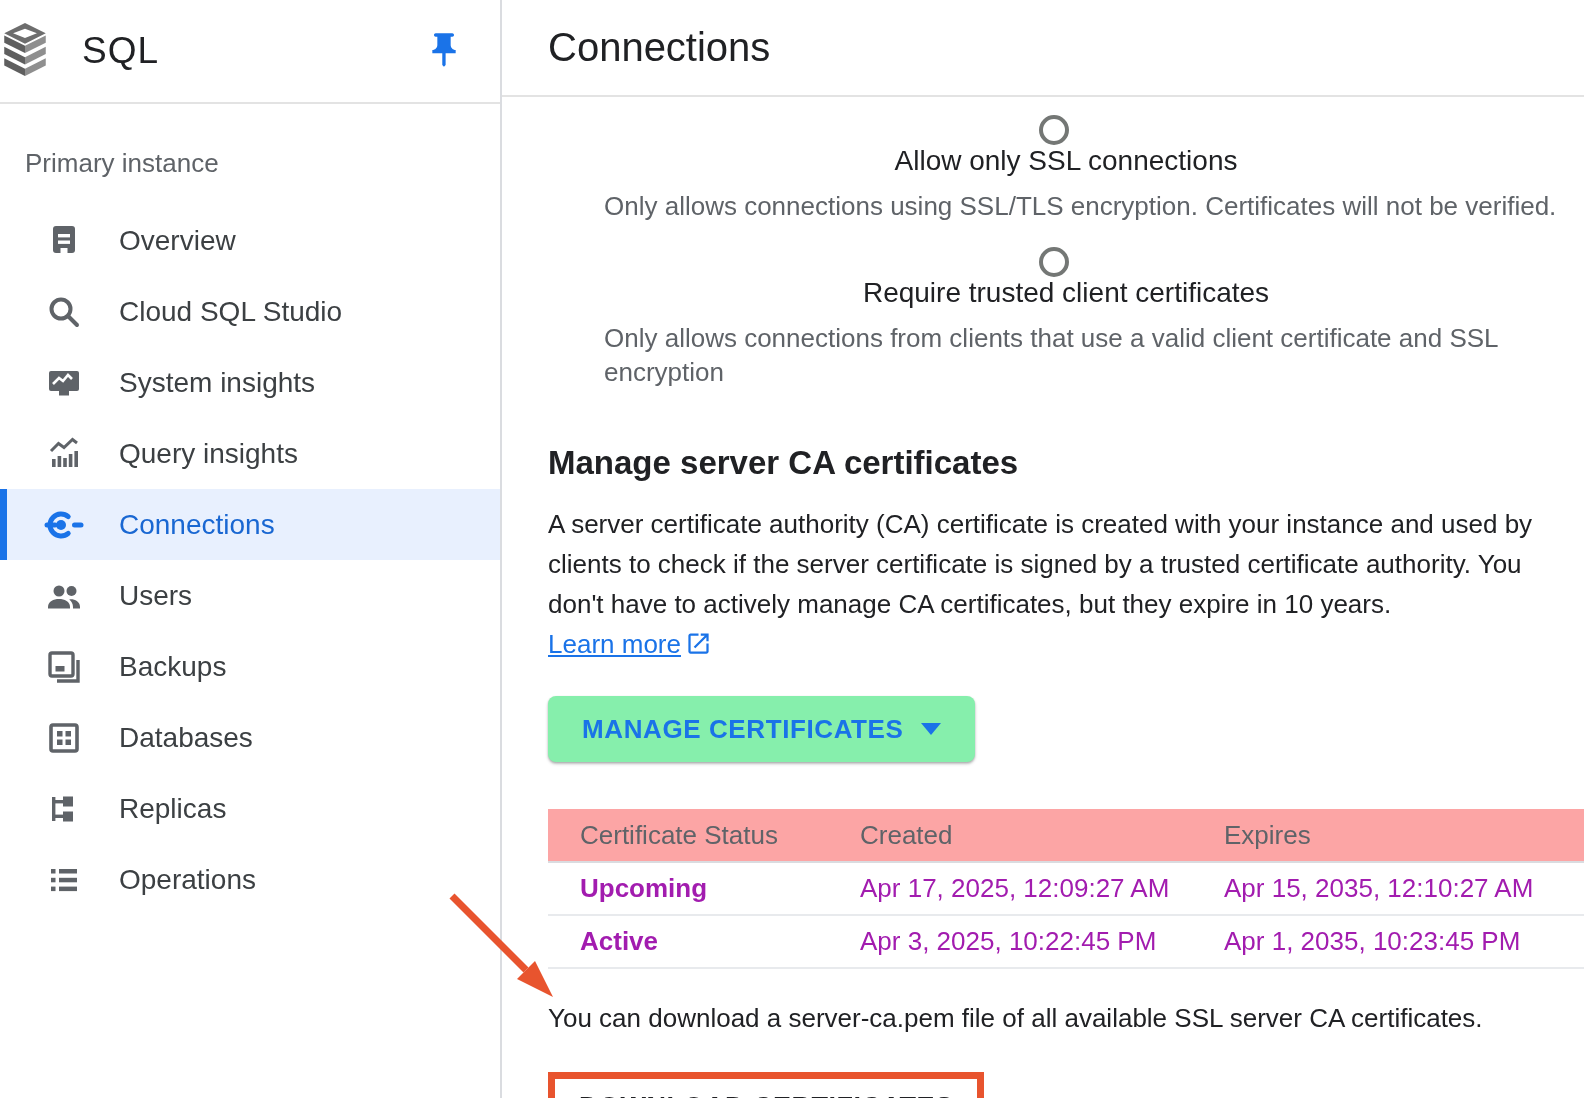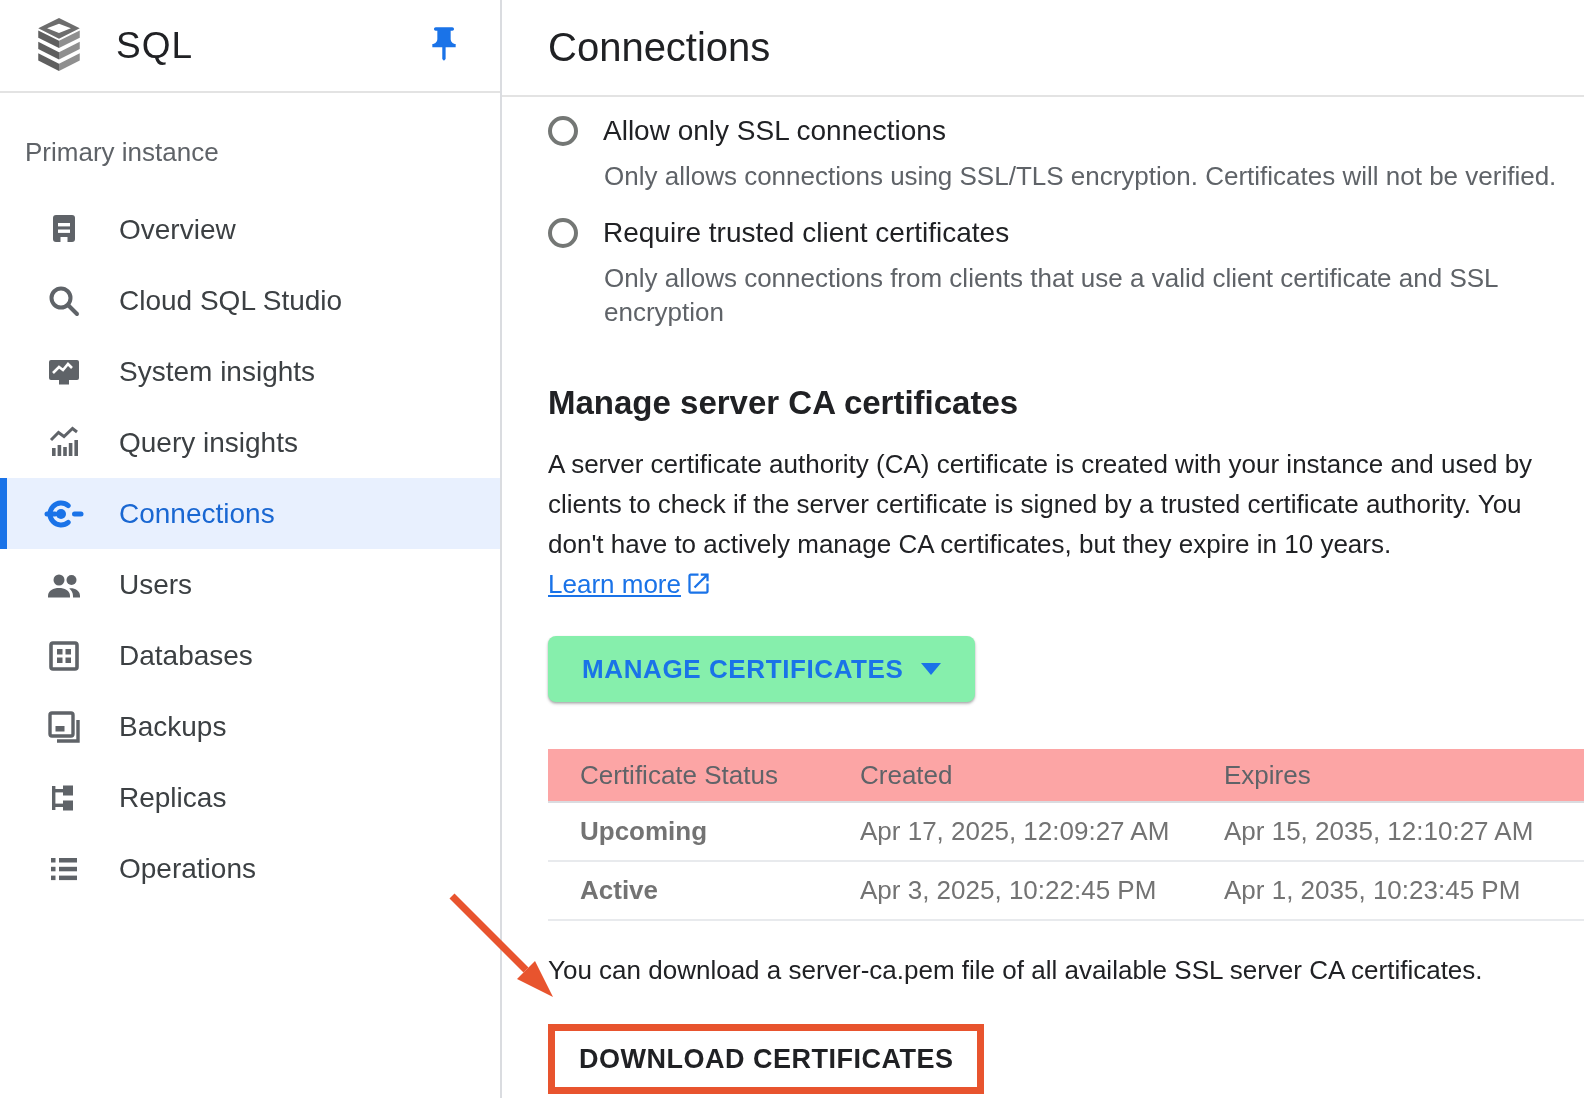--- a/index.html
+++ b/index.html
@@ -8,22 +8,22 @@
     font-family:"Liberation Sans", sans-serif;
     background:#fff; color:#202124;
     display:flex; position:relative; overflow:hidden;
   }
   
   aside {
     width:502px; flex:0 0 502px; height:1098px;
     border-right:2px solid #dadce0;
   }
   .side-header {
-    height:93px; border-bottom:2px solid #e3e3e3;
-    display:flex; align-items:center; padding-left:34px;
+    height:104px; border-bottom:2px solid #e3e3e3;
+    display:flex; align-items:center; 
   }
   .logo { width:50px; height:56px; margin-right:32px; flex:0 0 auto; }
   .product-name { font-size:37px; letter-spacing:1px; color:#202124; font-weight:400; }
   .pin-btn { margin-left:auto; margin-right:36px; background:none; border:none; cursor:pointer; }
   .pin-btn svg { width:40px; height:40px; }
   .section-label { margin:44px 0 0 25px; font-size:26px; color:#5f6368; }
   nav { margin-top:26px; }
   .nav-item {
     height:71px; display:flex; align-items:center;
     border-left:7px solid transparent; padding-left:35px;
@@ -33,21 +33,21 @@
   .nav-item.selected { background:#e8f0fe; border-left-color:#1a73e8; color:#1967d2; }
   
   main { flex:1 1 auto; height:1098px; }
   .main-header {
     height:97px; border-bottom:2px solid #e3e3e3;
     display:flex; align-items:center; padding-left:46px;
   }
   .main-header h1 { font-size:40px; font-weight:400; color:#202124; }
   .content { padding-left:46px; }
   
-  .radio-row { display:flex; align-items:center; margin-top:18px; }
+  .radio-row { display:flex; align-items:center; margin-top:18px;flex-direction:column; }
   .radio-row.second { margin-top:24px; }
   .radio-circle {
     width:30px; height:30px; border:4px solid #747775; border-radius:50%;
     margin-right:25px; flex:0 0 auto; cursor:pointer; background:#fff;
   }
   .radio-label { font-size:28px; color:#202124; cursor:pointer; }
   .radio-desc { margin:12px 0 0 56px; font-size:26px; line-height:34px; color:#5f6368; }
   
   .ca-heading { margin-top:55px; font-size:33px; font-weight:700; color:#202124; }
   .ca-body { margin-top:22px; max-width:990px; font-size:26px; line-height:40px; color:#202124; }
@@ -62,21 +62,21 @@
     font-size:26px; font-weight:700; letter-spacing:.6px; color:#1a73e8; cursor:pointer;
   }
   .dd-arrow { width:0; height:0; border-left:10px solid transparent; border-right:10px solid transparent; border-top:12px solid #1a73e8; }
   
   table { margin-top:47px; width:1036px; border-collapse:collapse; table-layout:fixed; font-size:26px; }
   col.c1 { width:280px; } col.c2 { width:364px; } col.c3 { width:392px; }
   thead th {
     background:#fca5a5; height:53px; text-align:left; font-weight:400;
     color:#5f6368; border-bottom:2px solid #dadce0; padding:0 0 0 32px;
   }
-  tbody td { height:59px; border-bottom:2px solid #e8eaed; color:#737373; padding:0 0 0 32px; }
+  tbody td { height:53px; border-bottom:2px solid #e8eaed; color:#a21caf; padding:0 0 0 32px; }
   tbody td.status { font-weight:700; }
   
   .download-note { margin-top:32px; font-size:26px; line-height:34px; color:#202124; }
   .annotation-box {
     display:inline-block; margin-top:37px;
     border:7px solid #e8542e; padding:0;
   }
   .download-btn {
     height:56px; min-width:350px; padding:0 24px;
     background:#fff; border:none; cursor:pointer;
@@ -173,39 +173,39 @@
             <circle cx="15" cy="15" r="5.5"></circle>
             <path d="M4 31c0-5.5 5.5-8 11-8s11 2.5 11 8v1.5H4z"></path>
             <circle cx="27.5" cy="15" r="5"></circle>
             <path d="M28.5 23.3c4.5 1 7.5 3.5 7.5 7.7v1.5h-7v-1.5c0-3-1.5-5.6-3.8-7.4 1-.3 2.1-.4 3.3-.3z"></path>
           </svg>
       </span>
       <span>Users</span>
     </div>
     <div class="nav-item">
       <span class="icon-box">
+        <svg width="40" height="40" viewBox="0 0 40 40" fill="none" stroke="#5f6368" stroke-width="3.4">
+            <rect x="6" y="6" width="23" height="23" rx="2"></rect>
+            <path d="M34 13 v21 h-21"></path>
+            <rect x="11.5" y="19" width="9" height="5.5" fill="#5f6368" stroke="none"></rect>
+          </svg>
+      </span>
+      <span>Backups</span>
+    </div>
+    <div class="nav-item">
+      <span class="icon-box">
         <svg width="40" height="40" viewBox="0 0 40 40" fill="#5f6368">
             <rect x="7" y="7" width="26" height="26" rx="2" fill="none" stroke="#5f6368" stroke-width="3.6"></rect>
             <rect x="13" y="13" width="5.5" height="5.5"></rect>
             <rect x="21.5" y="13" width="5.5" height="5.5"></rect>
             <rect x="13" y="21.5" width="5.5" height="5.5"></rect>
             <rect x="21.5" y="21.5" width="5.5" height="5.5"></rect>
           </svg>
       </span>
       <span>Databases</span>
-    </div>
-    <div class="nav-item">
-      <span class="icon-box">
-        <svg width="40" height="40" viewBox="0 0 40 40" fill="none" stroke="#5f6368" stroke-width="3.4">
-            <rect x="6" y="6" width="23" height="23" rx="2"></rect>
-            <path d="M34 13 v21 h-21"></path>
-            <rect x="11.5" y="19" width="9" height="5.5" fill="#5f6368" stroke="none"></rect>
-          </svg>
-      </span>
-      <span>Backups</span>
     </div>
     <div class="nav-item">
       <span class="icon-box">
         <svg width="40" height="40" viewBox="0 0 40 40" fill="#5f6368">
             <path d="M8 8 h3.4 v24 h-3.4 z"></path>
             <rect x="11" y="11" width="8" height="3.4"></rect>
             <rect x="11" y="25.6" width="8" height="3.4"></rect>
             <rect x="19" y="7.5" width="10" height="10"></rect>
             <rect x="19" y="22.5" width="10" height="10"></rect>
           </svg>

